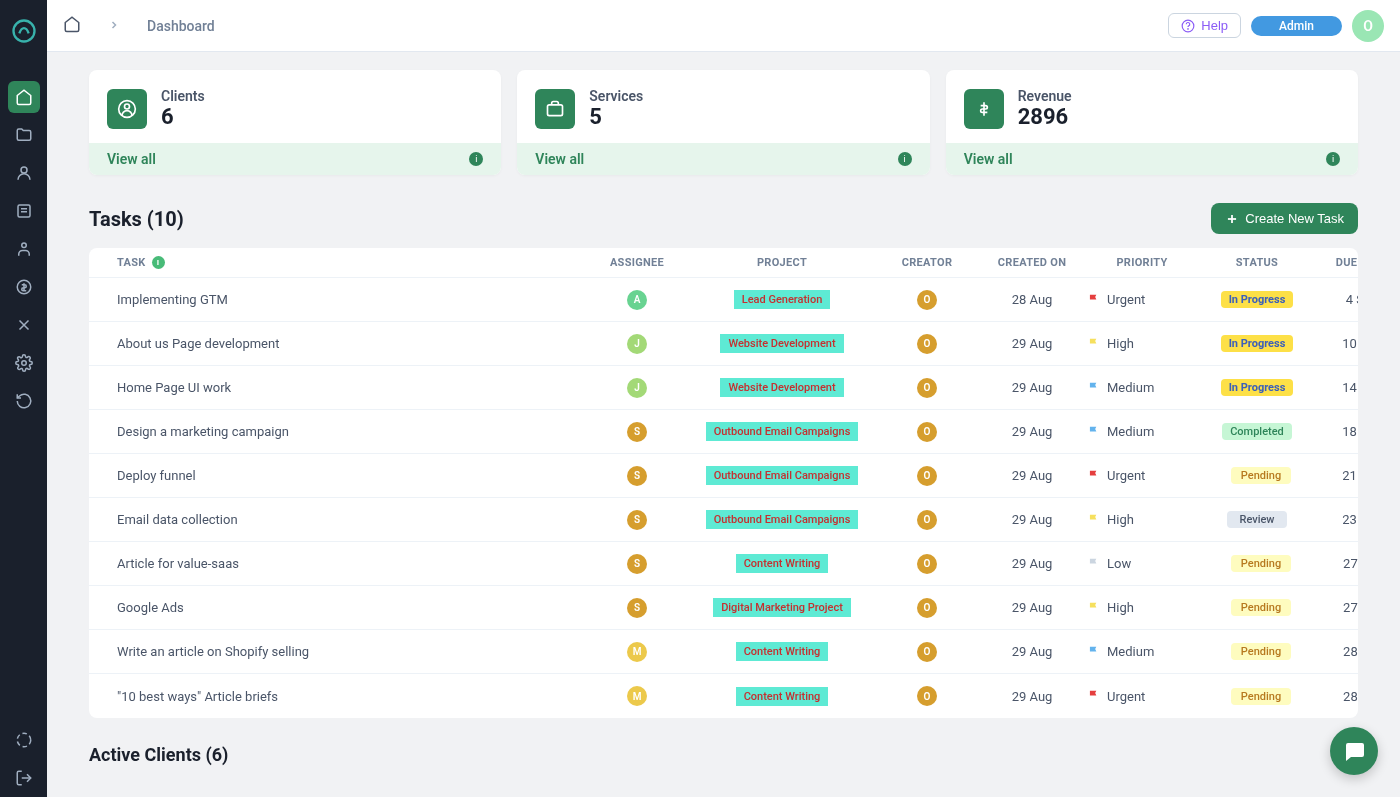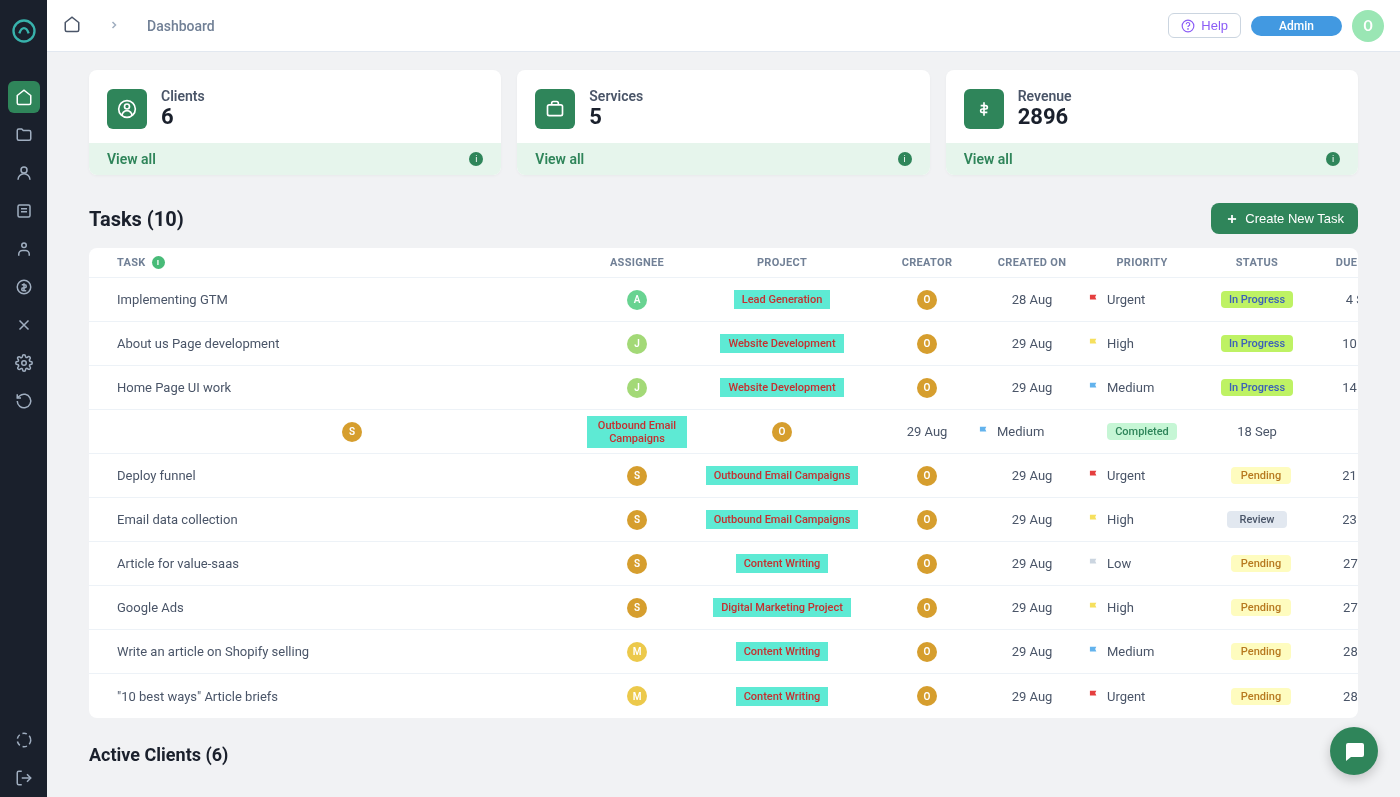--- a/index.html
+++ b/index.html
@@ -236,21 +236,21 @@
 .flag-ic { width: 14px; height: 14px; }
 .status-pill {
   display: inline-block;
   font-size: 11px;
   padding: 2px 8px;
   border-radius: 4px;
   font-weight: 500;
   text-align: center;
   min-width: 60px;
 }
-.st-progress { background: #bef264; color: #3b5fba; }
+.st-progress { background: #fde047; color: #3b5fba; font-weight: bold; }
 .st-completed { background: #c6f6d5; color: #2f855a; }
 .st-pending { background: #fefcbf; color: #b7791f; margin-left: 8px; }
 .st-review { background: #e2e8f0; color: #4a5568; }
 .clients-title {
   font-size: 18px;
   font-weight: 700;
   color: #1a202c;
   margin-top: 26px;
 }
 .chat-bubble {
@@ -520,20 +520,21 @@
                 <path d="M5 3v18M5 3h11l-2 4 2 4H5"></path>
               </svg>
       <span>Medium</span>
     </div>
     <div class="cell-center">
               <span class="status-pill st-progress">In Progress</span>
             </div>
     <div class="cell-center">14 Sep</div>
     </div>
           <div class="table-row">
+    <div>Design a marketing campaign</div>
     <div class="cell-center">
               <span class="mini-avatar av-s">S</span>
             </div>
     <div class="cell-center">
               <span class="project-tag">Outbound Email Campaigns</span>
             </div>
     <div class="cell-center">
               <span class="mini-avatar av-o">O</span>
             </div>
     <div class="cell-center">29 Aug</div>

